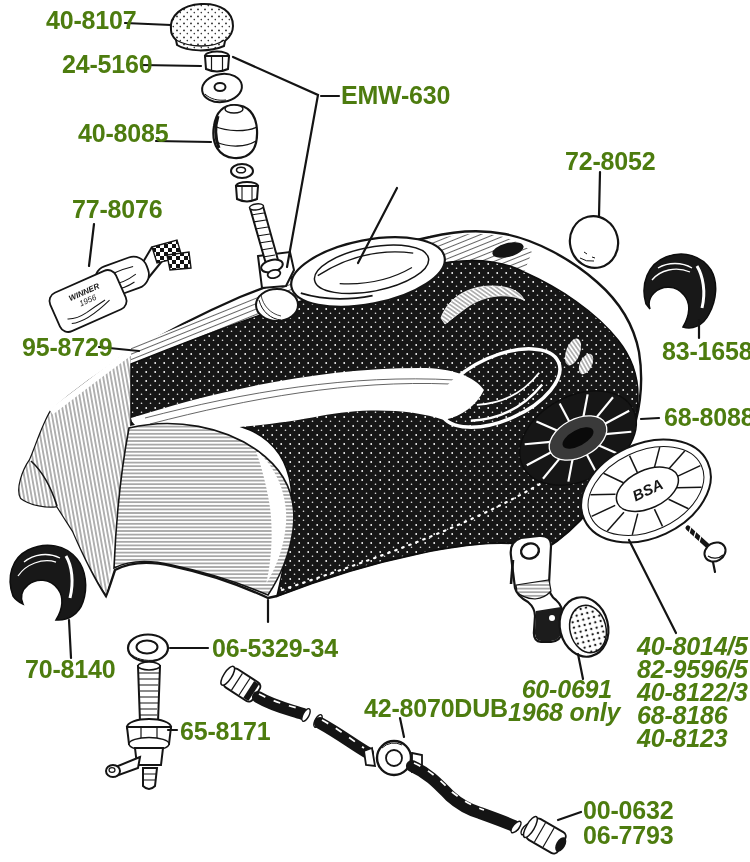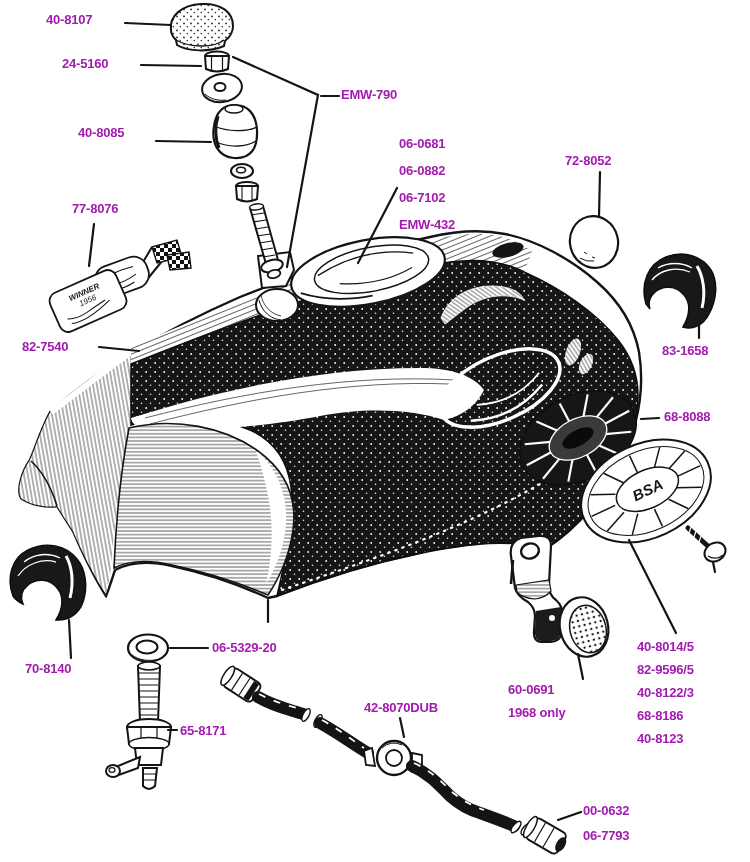--- a/index.html
+++ b/index.html
@@ -1,25 +1,25 @@
 <!DOCTYPE html>
 <html><head>
 <meta charset="utf-8">
 <style>
   html,body{margin:0;padding:0;background:#fff;}
   .stage{position:relative;width:750px;height:862px;background:#ffffff;overflow:hidden;
          font-family:"Liberation Sans",sans-serif;}
   .art{position:absolute;left:0;top:0;}
-  .callout{position:absolute;color:#a21caf;font-weight:bold;font-size:13px;line-height:22px;
+  .callout{position:absolute;color:#4d7c0f;font-weight:bold;font-size:25px;line-height:22px;
            letter-spacing:-0.2px;white-space:nowrap;}
   .lh27{line-height:27px;}
   .lh25{line-height:25px;}
   .lh24{line-height:24px;}
-  .lh23{line-height:23px;}
-  .center{text-align:left;}
+  .lh23{line-height:23px;font-style:italic;}
+  .center{text-align:right;}
 </style>
 </head>
 <body>
 
 <div class="stage">
 
 <svg class="art" width="750" height="862" viewBox="0 0 750 862">
   <defs>
     <pattern id="speckDark" width="9" height="9" patternUnits="userSpaceOnUse">
       <rect width="9" height="9" fill="#161616"></rect>
@@ -342,52 +342,46 @@
     <path d="M170,648 L208,648"></path>
     <path d="M168,730 L177,730"></path>
     <path d="M400,718 L404,737"></path>
     <path d="M558,820 L581,812"></path>
     <path d="M268,600 L268,622"></path>
   </g>
 </svg>
 
 <div class="callout" style="left:46px;top:9px"><span>40-8107</span></div>
 <div class="callout" style="left:62px;top:53px"><span>24-5160</span></div>
-<div class="callout" style="left:341px;top:84px"><span>EMW-790</span></div>
+<div class="callout" style="left:341px;top:84px"><span>EMW-630</span></div>
 <div class="callout" style="left:78px;top:122px"><span>40-8085</span></div>
 <div class="callout" style="left:72px;top:198px"><span>77-8076</span></div>
 
-<div class="callout lh27" style="left:399px;top:130px">
-  <div>06-0681</div>
-  <div>06-0882</div>
-  <div>06-7102</div>
-  <div>EMW-432</div>
-</div>
 
 <div class="callout" style="left:565px;top:150px"><span>72-8052</span></div>
-<div class="callout" style="left:22px;top:336px"><span>82-7540</span></div>
+<div class="callout" style="left:22px;top:336px"><span>95-8729</span></div>
 <div class="callout" style="left:662px;top:340px"><span>83-1658</span></div>
 <div class="callout" style="left:664px;top:406px"><span>68-8088</span></div>
 
 
 <div class="callout lh23" style="left:637px;top:635px">
   <div>40-8014/5</div>
   <div>82-9596/5</div>
   <div>40-8122/3</div>
   <div>68-8186</div>
   <div>40-8123</div>
 </div>
 
 <div class="callout lh23 center" style="left:508px;top:678px;width:104px">
   <div>60-0691</div>
   <div>1968 only</div>
 </div>
 
 <div class="callout" style="left:25px;top:658px"><span>70-8140</span></div>
-<div class="callout" style="left:212px;top:637px"><span>06-5329-20</span></div>
+<div class="callout" style="left:212px;top:637px"><span>06-5329-34</span></div>
 <div class="callout" style="left:180px;top:720px"><span>65-8171</span></div>
 <div class="callout" style="left:364px;top:697px"><span>42-8070DUB</span></div>
 
 <div class="callout lh25" style="left:583px;top:798px">
   <div>00-0632</div>
   <div>06-7793</div>
 </div>
 
 </div>
 

